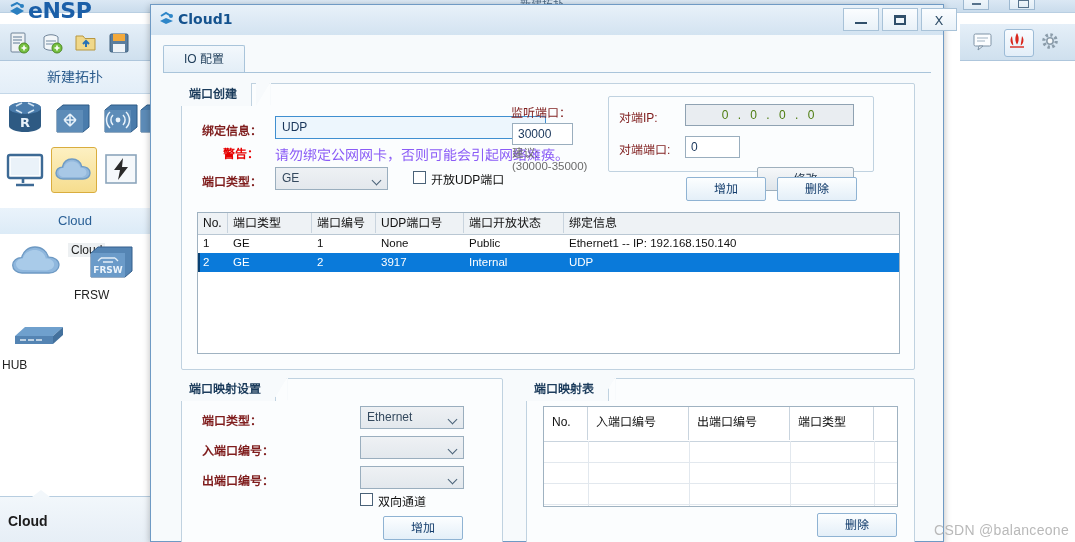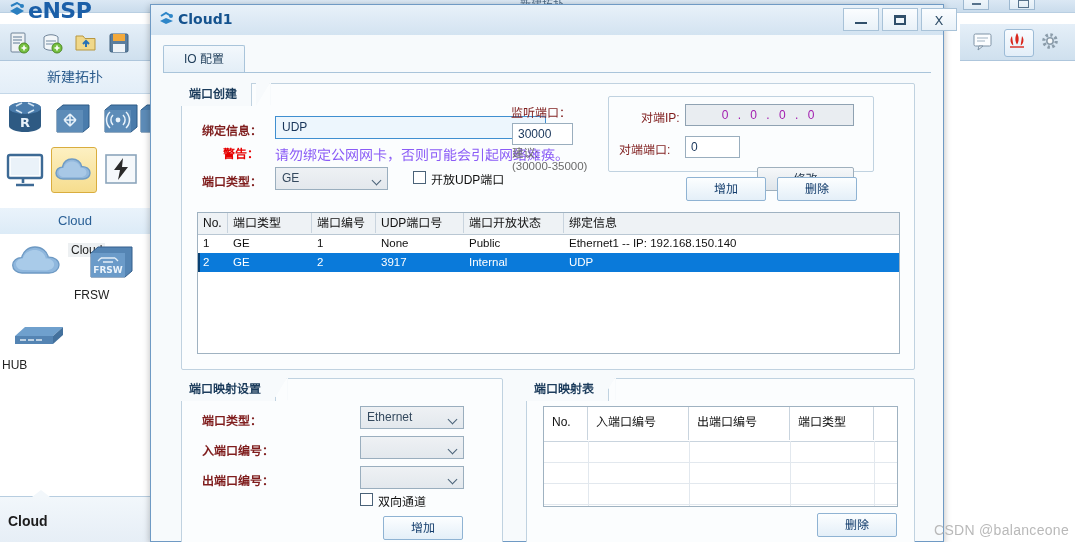--- a/index.html
+++ b/index.html
@@ -167,21 +167,21 @@
   .lbl{position:absolute;font-size:12px;color:#7f1d1d;}
   .lbl-b{font-weight:bold;}
 
   
   .tfield{
     position:absolute;box-sizing:border-box;
     border:1px solid #9aaebe;background:#fff;
     font-size:12px;color:#18355a;padding:0 5px;line-height:20px;height:22px;
     font-family:"Liberation Sans",sans-serif;
   }
-  .tfield.ro{background:#e9edf1;color:#a21caf;border-color:#8fa2b2;}
+  .tfield.ro{background:#e9edf1;color:#4d7c0f;border-color:#8fa2b2;}
   .combo{
     position:absolute;box-sizing:border-box;height:23px;
     border:1px solid #9aaebe;background:linear-gradient(#fcfdfe,#eef2f5);
     font-size:12px;color:#18355a;line-height:21px;padding:0 22px 0 6px;
     overflow:hidden;white-space:nowrap;
   }
   .combo.hl{border:1px solid #3f8fd0;background:#edf6fd;}
   .combo.grey{background:linear-gradient(#eef1f4,#e3e8ed);color:#34495e;}
   .combo .chev{
     position:absolute;right:6px;top:50%;margin-top:-2px;width:8px;height:5px;
@@ -486,21 +486,21 @@
         <span class="box"></span>
         <span class="t">开放UDP端口</span>
       </div>
 
       <div class="lbl" style="left:329px;top:19px;">监听端口：</div>
       <div class="tfield" style="left:330px;top:39px;width:61px;">30000</div>
       <div class="small-grey" style="left:330px;top:63px;">建议:</div>
       <div class="small-grey" style="left:330px;top:76px;">(30000-35000)</div>
 
       <div class="group" style="left:426px;top:12px;width:264px;height:74px;background:#fbfdfe;">
-        <div class="lbl" style="left:10px;top:11px;margin-left:22px;">对端IP:</div>
+        <div class="lbl" style="left:10px;top:11px;">对端IP:</div>
         <div class="tfield ro" style="left:76px;top:7px;width:169px;text-align:center;letter-spacing:3px;">0 . 0 . 0 . 0</div>
         <div class="lbl" style="left:10px;top:43px;">对端端口:</div>
         <div class="tfield" style="left:76px;top:39px;width:55px;">0</div>
         <div class="btn grey" style="left:148px;top:38px;width:97px;">修改</div>
       </div>
 
       <div class="btn" style="left:504px;top:93px;width:80px;">增加</div>
       <div class="btn" style="left:595px;top:93px;width:80px;">删除</div>
 
       <div class="tbl" style="left:15px;top:128px;width:703px;height:142px;">

